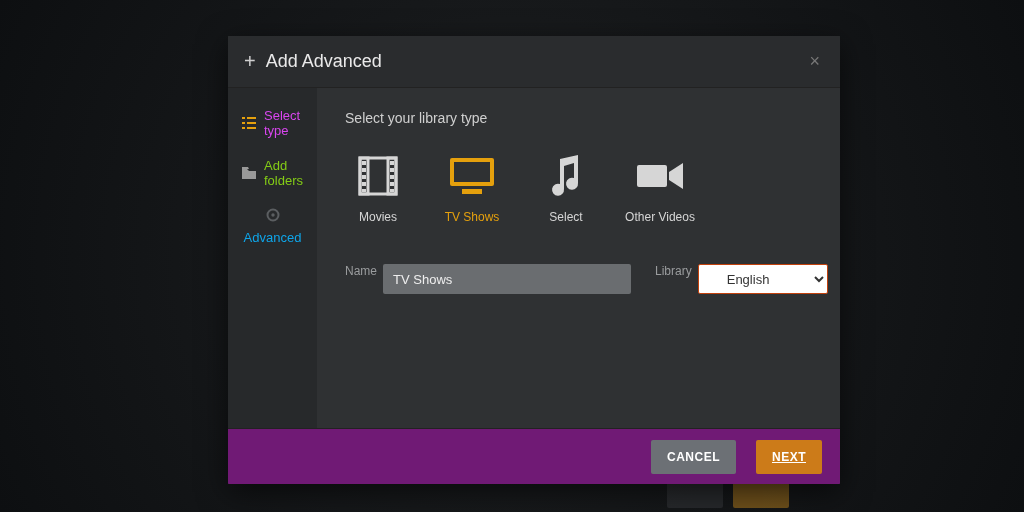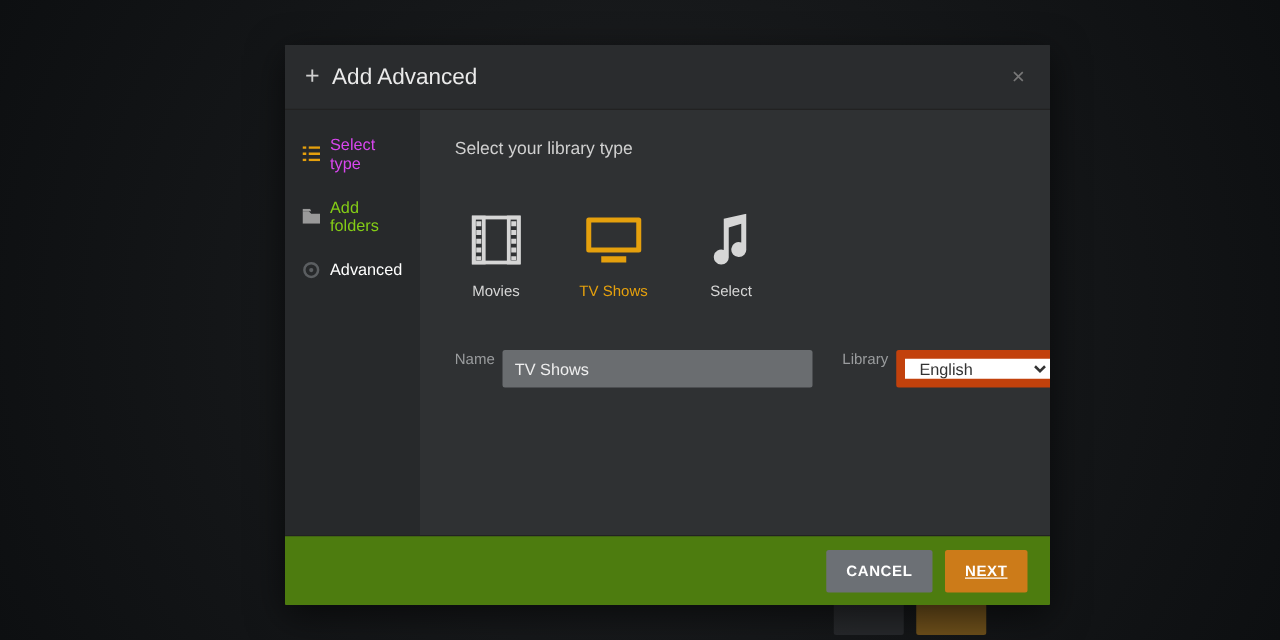--- a/index.html
+++ b/index.html
@@ -76,33 +76,33 @@
   .side-item {
     display: flex;
     align-items: center;
     gap: 8px;
     padding: 10px 14px 10px 14px;
     font-size: 13px;
     color: #84cc16;
     cursor: pointer;
   }
   .side-item.active { color: #d946ef; }
-  .side-item.disabled { color: #ffffff; cursor: default; }
+  .side-item.disabled { color: #0ea5e9; cursor: default; flex-direction: column; }
   .side-item .ic { width: 14px; display:inline-flex; justify-content:center; }
   .main {
     flex: 1;
     padding: 22px 28px 14px 28px;
     color: #ddd;
     display: flex;
     flex-direction: column;
   }
   .prompt {
     font-size: 14px;
     color: #d0d0d0;
-    margin-bottom: 44px;
+    margin-bottom: 28px;
   }
   .type-row {
     display: flex;
     gap: 28px;
     margin-bottom: 40px;
   }
   .type-item {
     width: 66px;
     display: flex;
     flex-direction: column;
@@ -132,34 +132,34 @@
     border: none;
     color: #eee;
     font-size: 13px;
     padding: 0 10px;
     border-radius: 2px;
   }
   .lang-select {
     width: 130px;
     height: 30px;
     background: #fff;
-    border: 7px solid #c2410c;
+    border: 1px solid #c2410c;
     border-radius: 2px;
     font-size: 13px;
-    padding: 0 8px;
+    padding: 0 24px;
     color: #333;
   }
   .dialog-footer {
     height: 56px;
-    background: #4d7c0f;
+    background: #701a75;
     border-top: 1px solid #222;
     display: flex;
     align-items: center;
     justify-content: flex-end;
-    gap: 10px;
+    gap: 20px;
     padding: 0 18px;
   }
   .btn {
     height: 34px;
     padding: 0 16px;
     border: none;
     border-radius: 2px;
     font-size: 12px;
     font-weight: 700;
     letter-spacing: 0.5px;
@@ -265,20 +265,29 @@
         <div class="type-item">
           <span class="type-icon">
             <svg width="36" height="42" viewBox="0 0 36 42">
                 <path fill="#d6d6d6" d="M12 4 L30 0 V28 a6 6 0 1 1 -4 -5 V8 L16 11 V34 a6 6 0 1 1 -4 -5 Z"></path>
               </svg>
           </span>
           <span class="label">Select</span>
         </div>
 
 
+        <div class="type-item">
+          <span class="type-icon">
+            <svg width="50" height="34" viewBox="0 0 50 34">
+                <rect x="2" y="6" width="30" height="22" rx="2" fill="#d6d6d6"></rect>
+                <path fill="#d6d6d6" d="M34 13 L48 4 V30 L34 21 Z"></path>
+              </svg>
+          </span>
+          <span class="label">Other Videos</span>
+        </div>
 
       </div>
 
       <div class="form-row">
         <div class="field">
           <span class="field-label">Name</span>
           <input class="name-input" value="TV Shows" style="">
         </div>
         <div class="field">
           <span class="field-label">Library</span>

